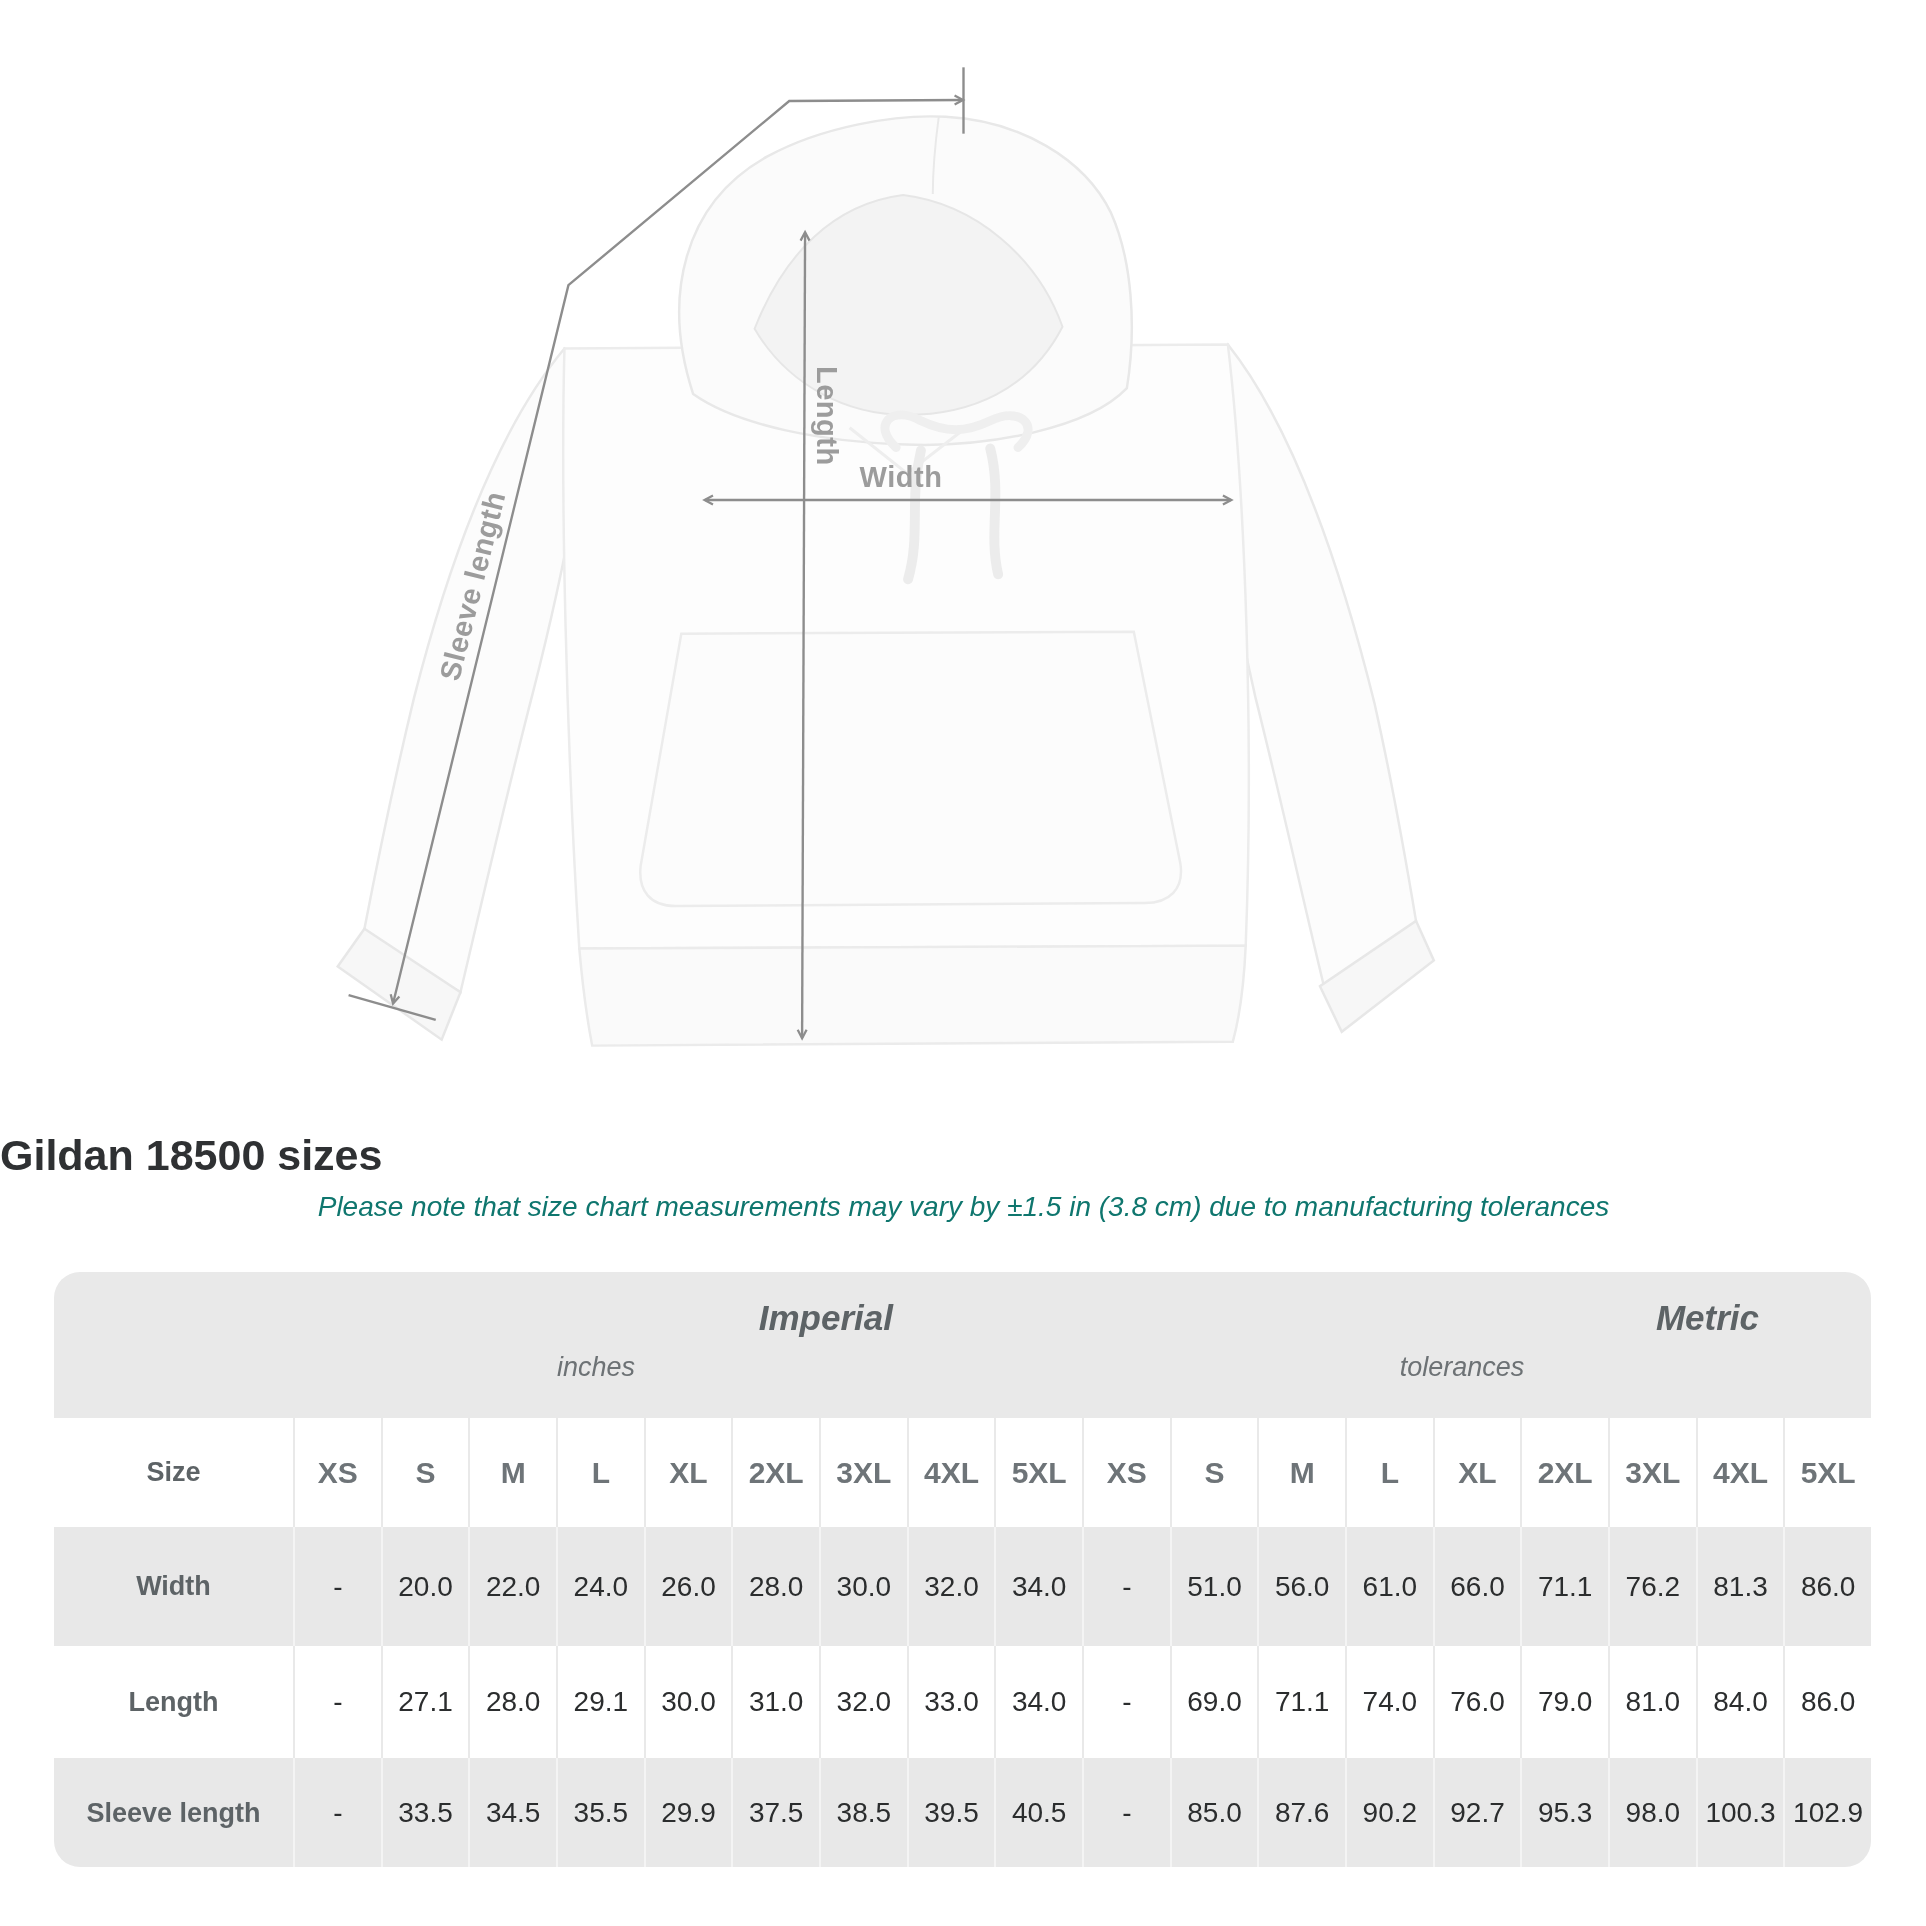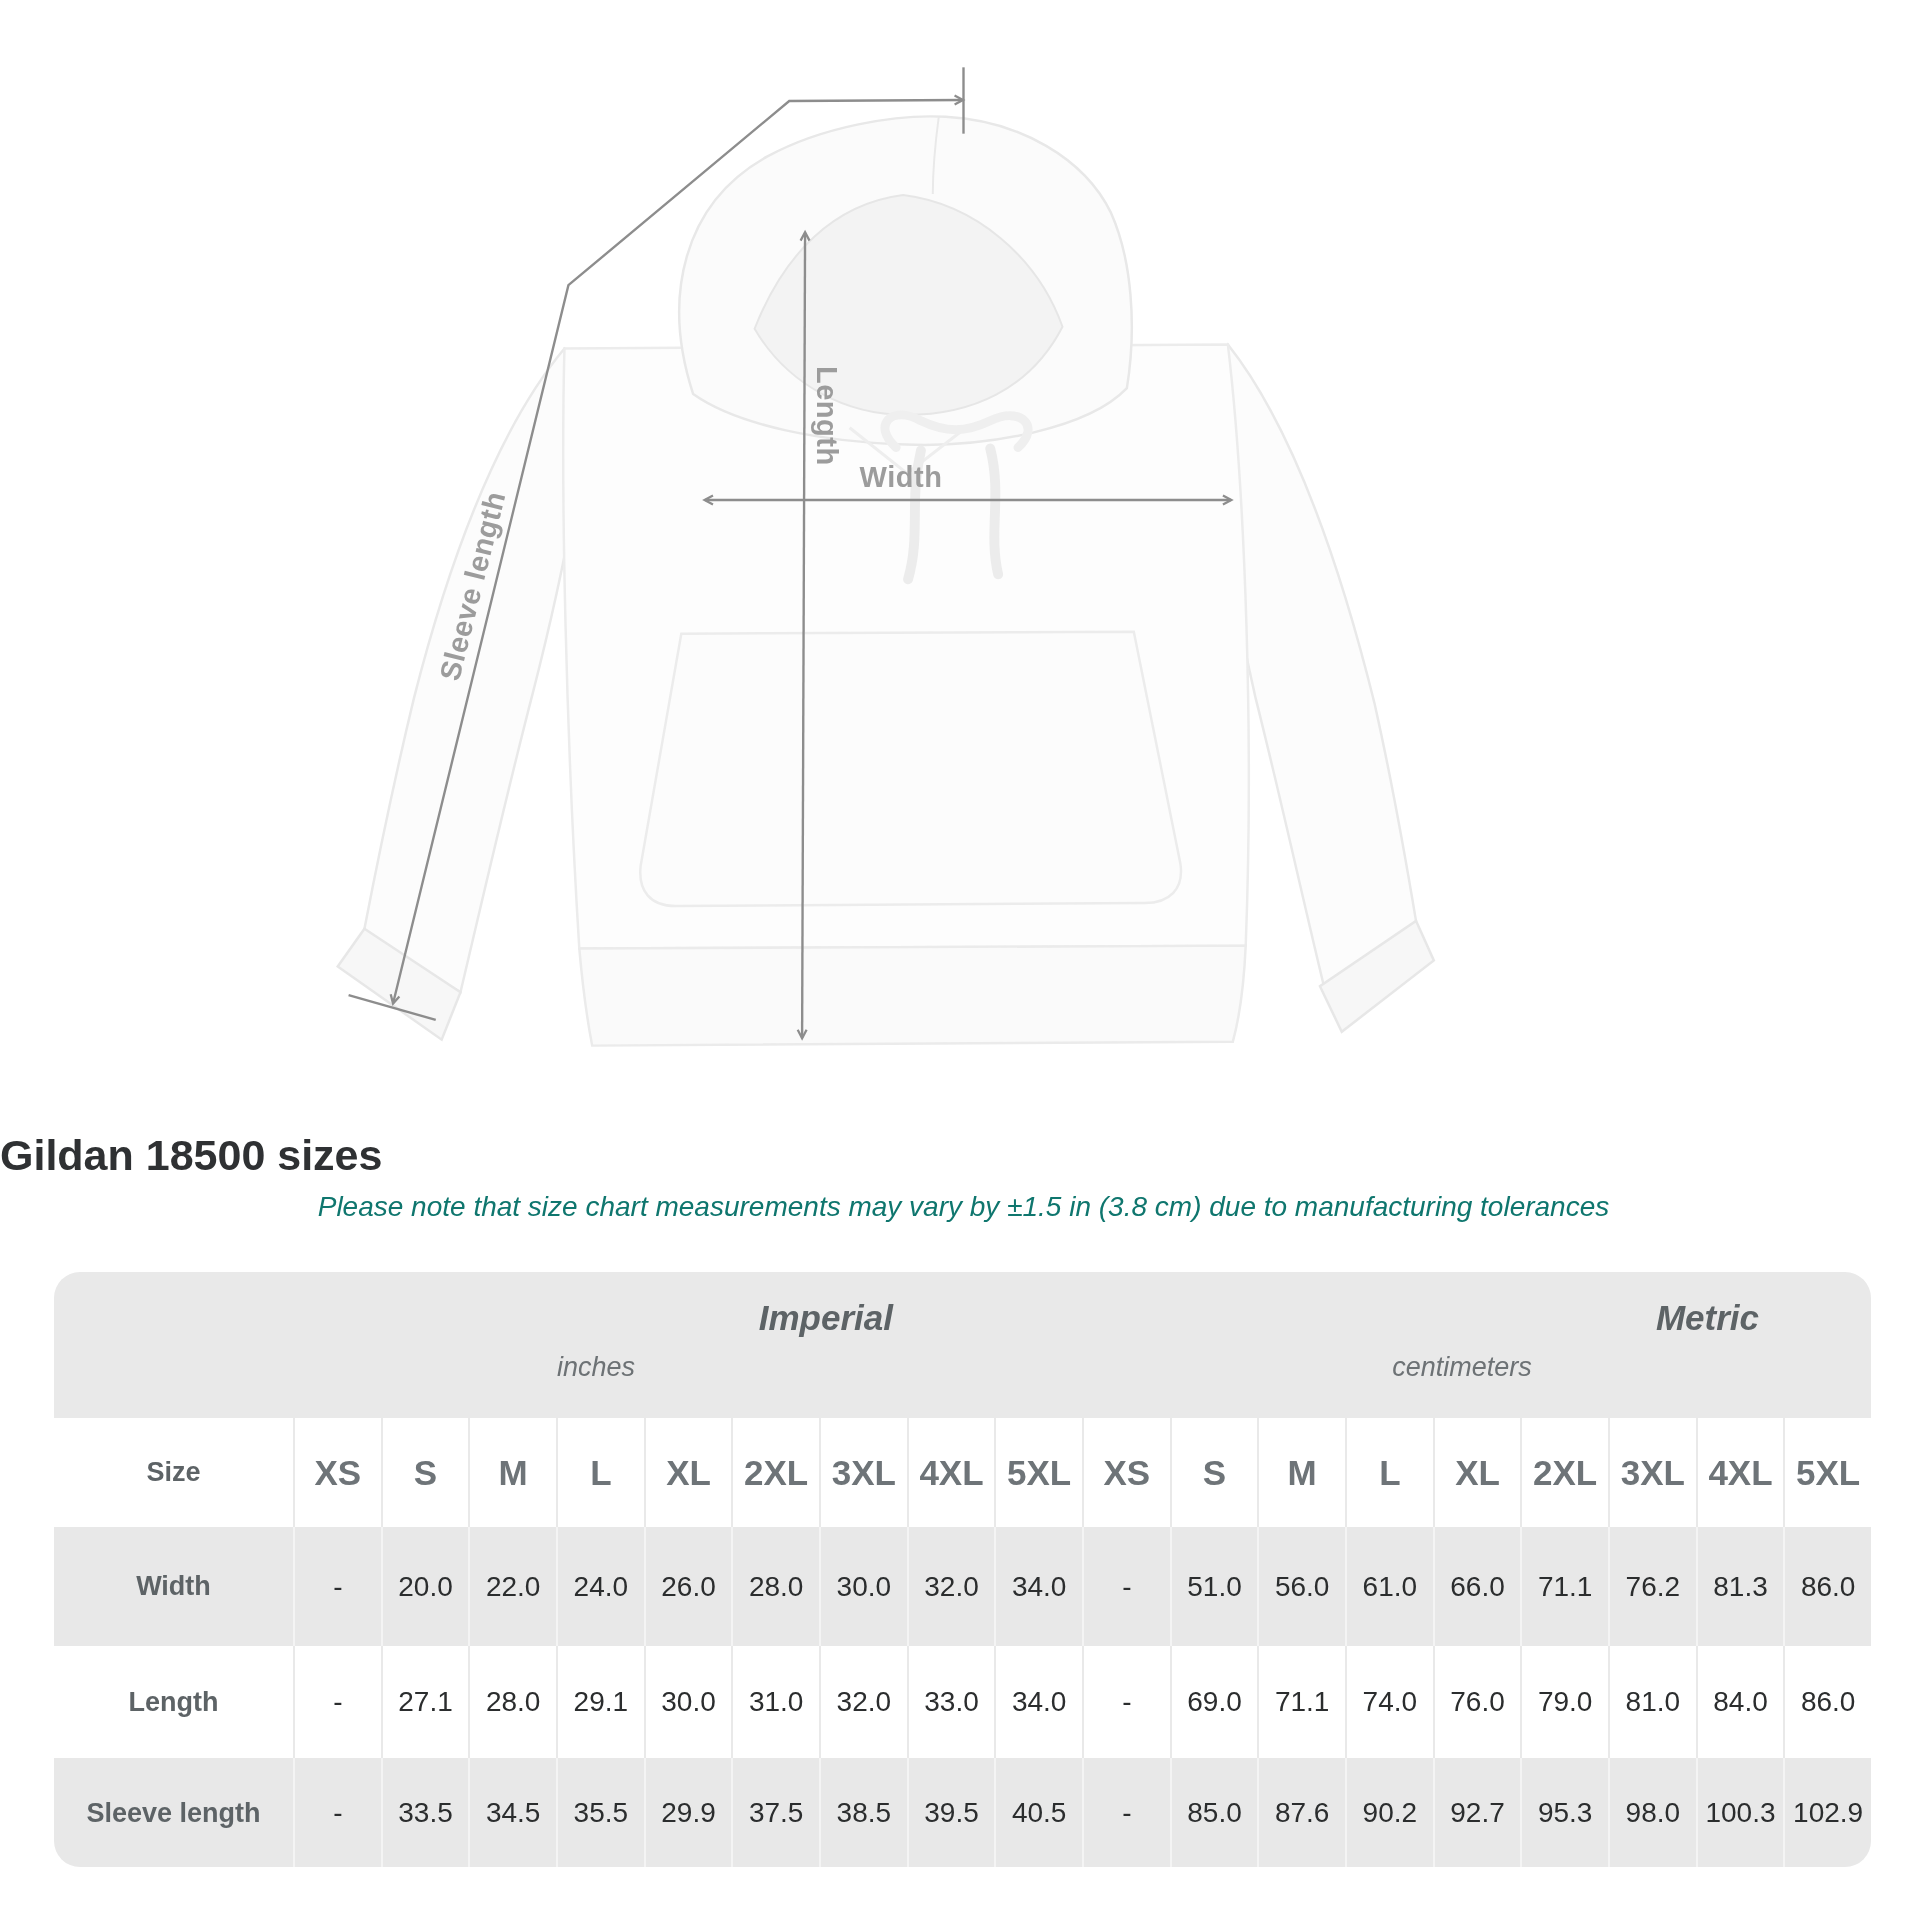--- a/index.html
+++ b/index.html
@@ -47,21 +47,21 @@
   .trow.r-header{height:109px;}
   .trow.r-width{height:119px;}
   .trow.r-length{height:112px;}
   .trow.r-sleeve{height:110px;}
   .trow>div{
     display:flex;align-items:center;justify-content:center;
     font-size:28px;color:var(--value-dark,#2b2d2e);
   }
   .trow>div+div{border-left:2px solid var(--sep);}
   .trow>div.lab{font-weight:700;color:var(--heading-gray,#5d6366);font-size:27px;}
-  .trow>div.hdr{font-weight:700;color:#6e7478;font-size:35px;}
+  .trow>div.hdr{font-weight:700;color:#6e7478;font-size:30px;}
 </style>
 </head>
 <body>
 
 <div class="figure">
   <svg width="1927" height="1109" viewBox="0 0 1946 1120">
     <defs>
       <marker id="arr" markerWidth="14" markerHeight="14" refX="10" refY="6" orient="auto-start-reverse" markerUnits="userSpaceOnUse">
         <path d="M2,1.5 L10.5,6 L2,10.5" fill="none" stroke="#8d8d8d" stroke-width="2.3"></path>
       </marker>
@@ -119,21 +119,21 @@
 
 <div class="card">
 
   <div class="band">
     <div class="unit-group imperial">
       <div class="unit-title">Imperial</div>
       <div class="unit-sub">inches</div>
     </div>
     <div class="unit-group metric">
       <div class="unit-title">Metric</div>
-      <div class="unit-sub">centimeters</div>
+      <div class="unit-sub">tolerances</div>
     </div>
   </div>
 
   <div class="trow white r-header">
     <div class="lab">Size</div>
     <div class="hdr">XS</div>
     <div class="hdr">S</div>
     <div class="hdr">M</div>
     <div class="hdr">L</div>
     <div class="hdr">XL</div>

